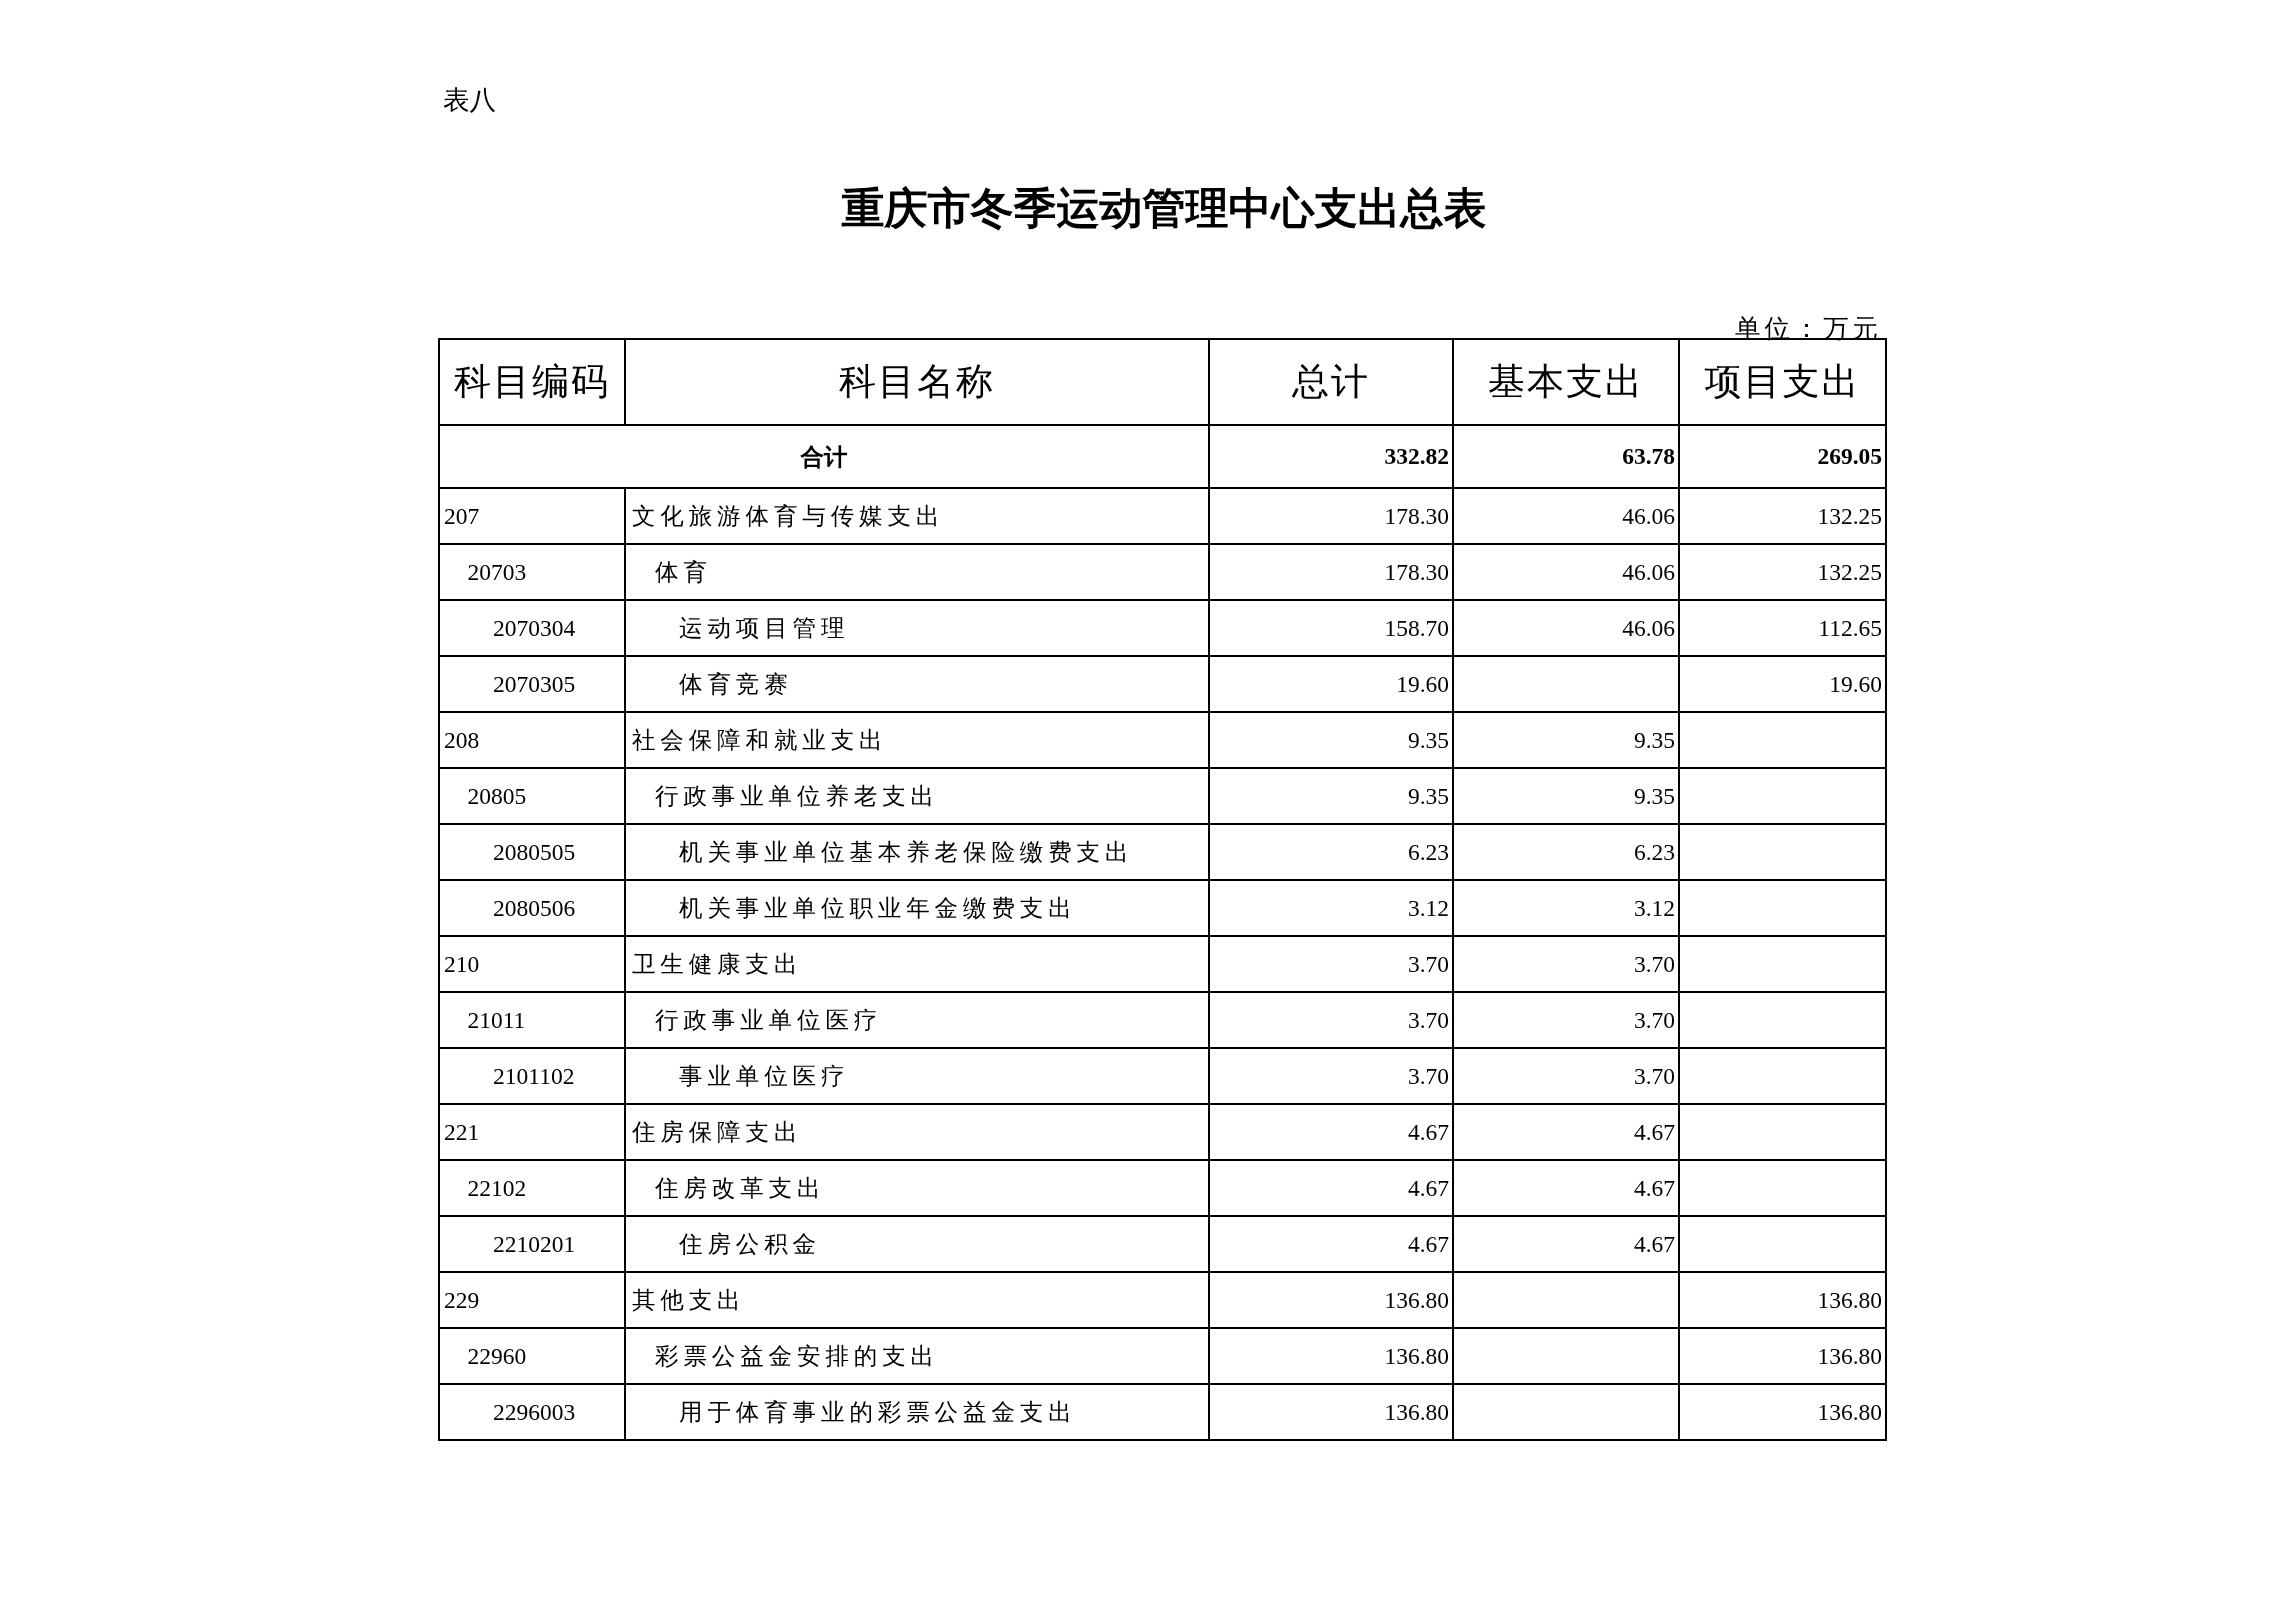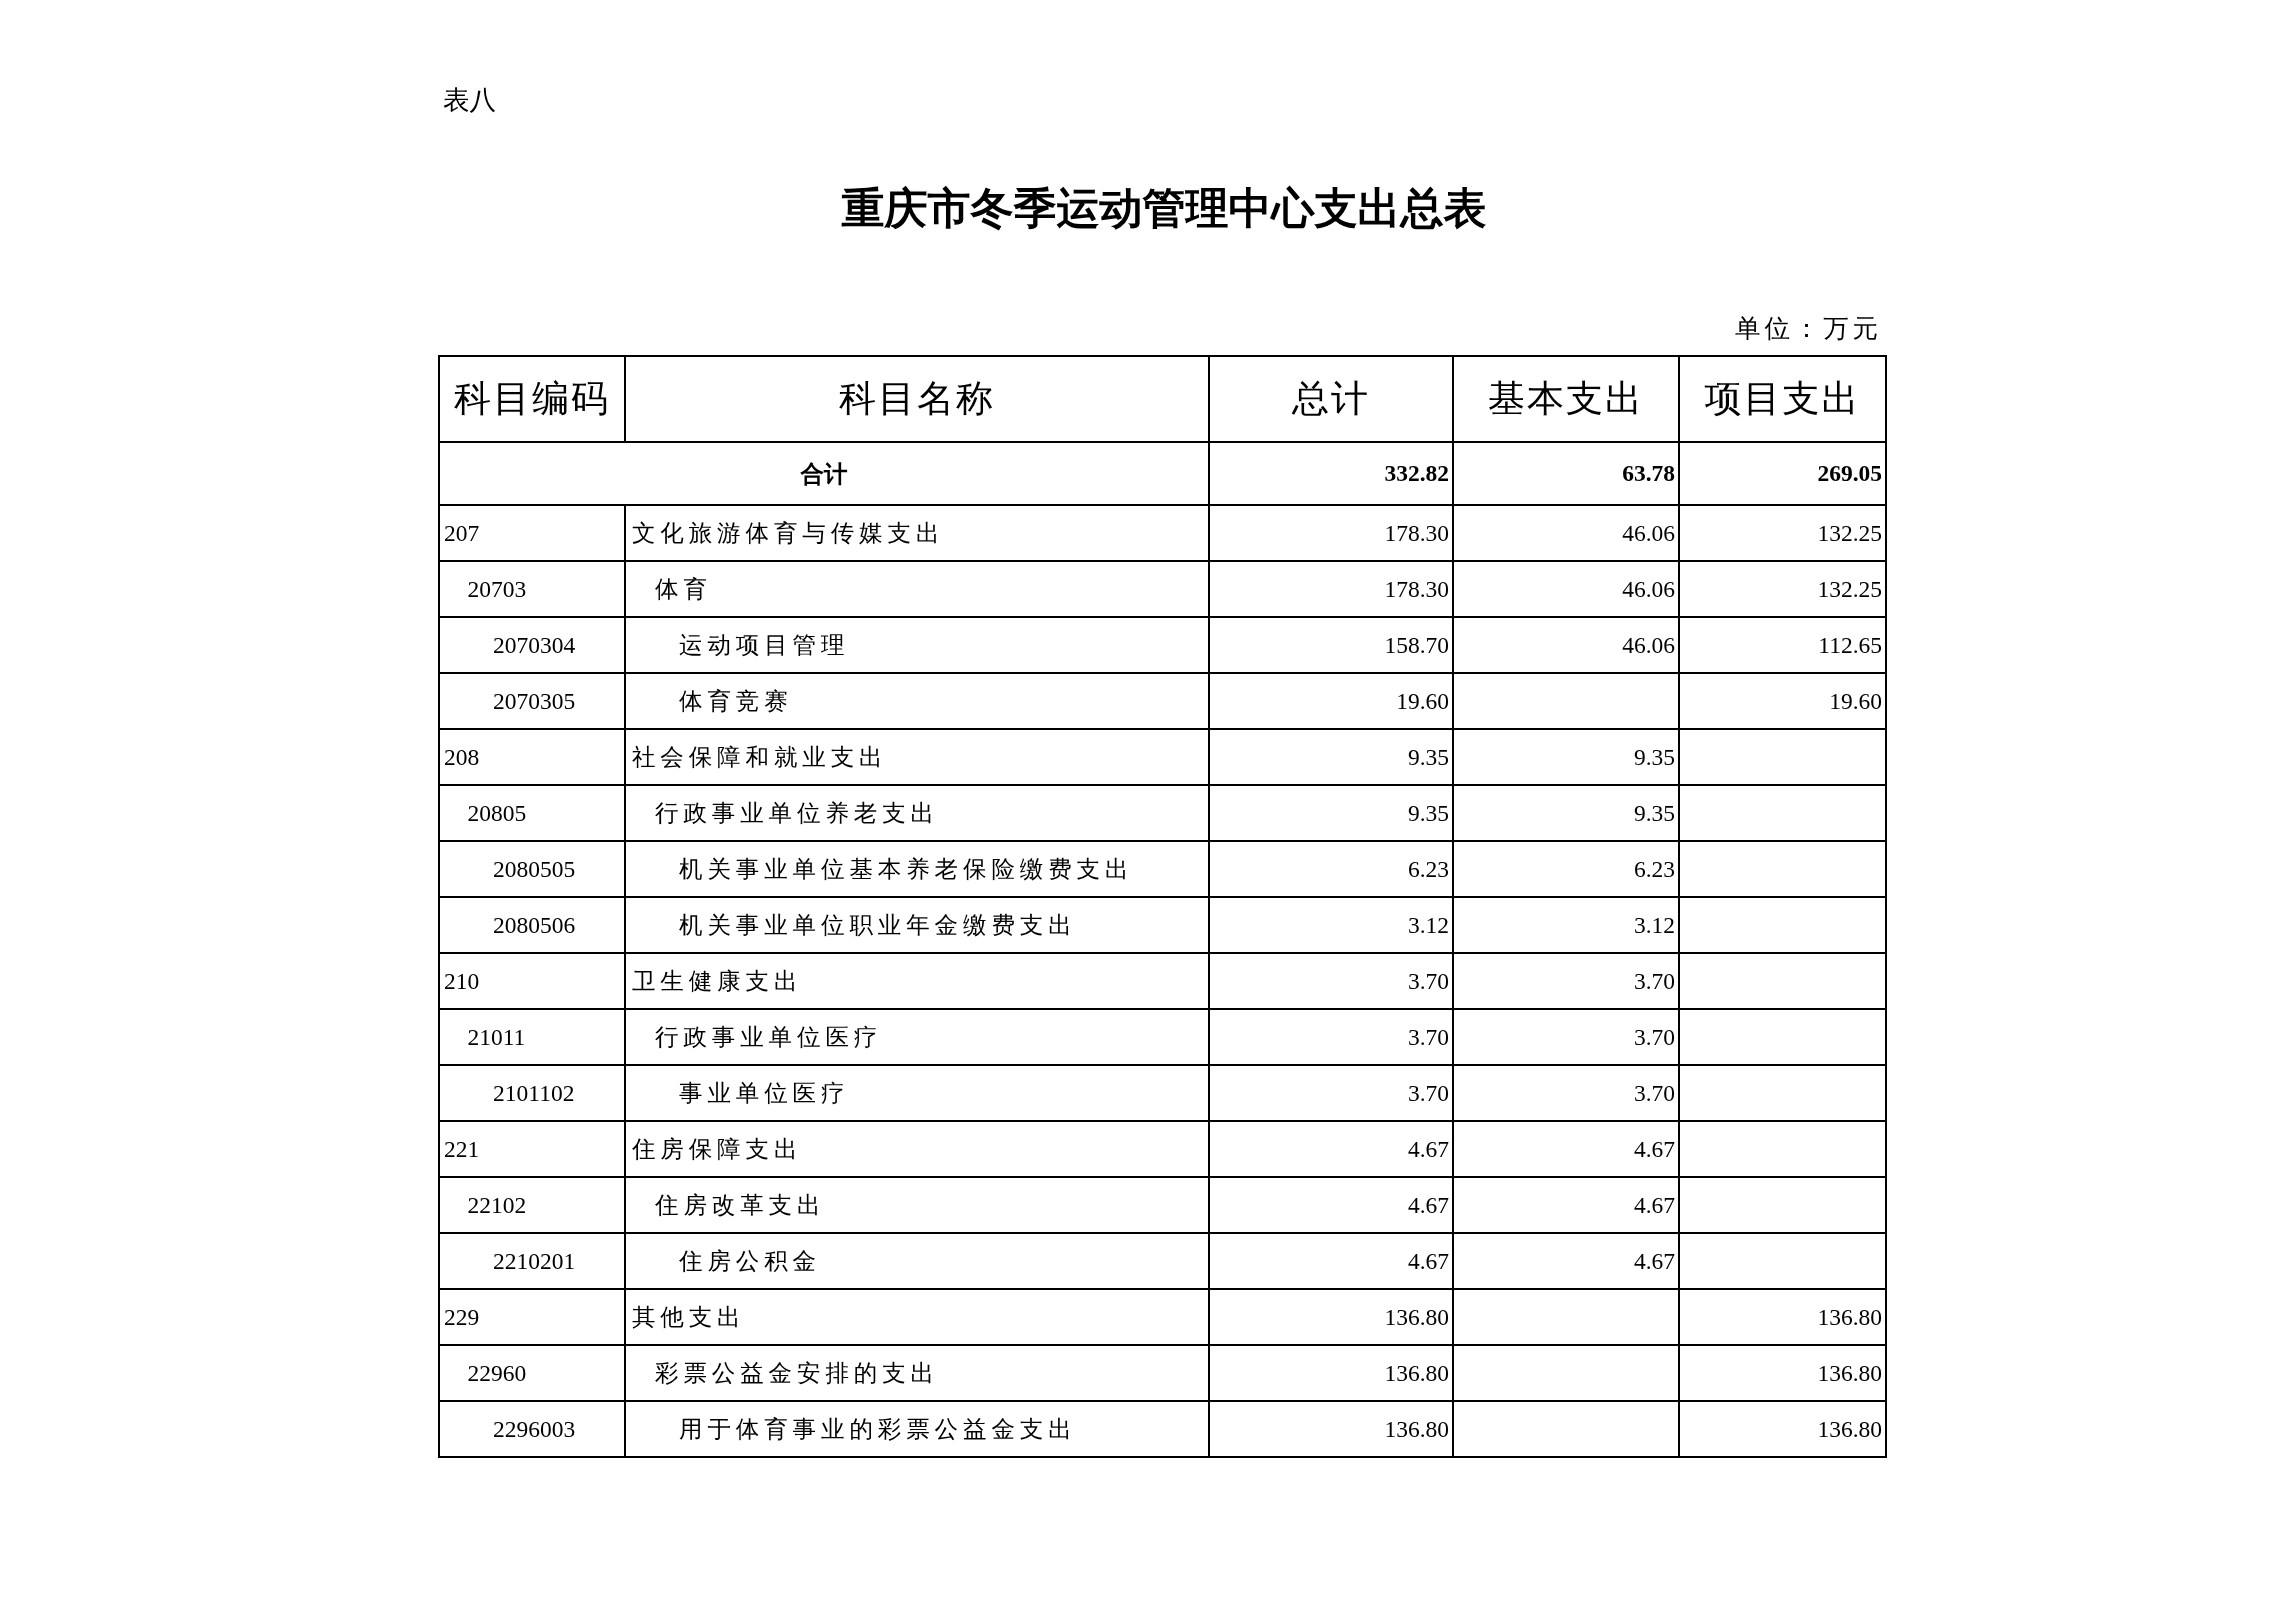--- a/index.html
+++ b/index.html
@@ -40,21 +40,21 @@
     right: 410px;
     top: 311px;
     font-size: 25.5px;
     letter-spacing: 3.9px;
     font-family: "DejaVu Serif", serif;
     margin-left: 16px;
   }
   table.expend {
     position: absolute;
     left: 438px;
-    top: 355px;
+    top: 338px;
     width: 1448px;
     border-collapse: collapse;
     table-layout: fixed;
   }
   table.expend td, table.expend th {
     border: 2.9px solid #000;
     padding: 0;
     overflow: hidden;
     white-space: nowrap;
   }

